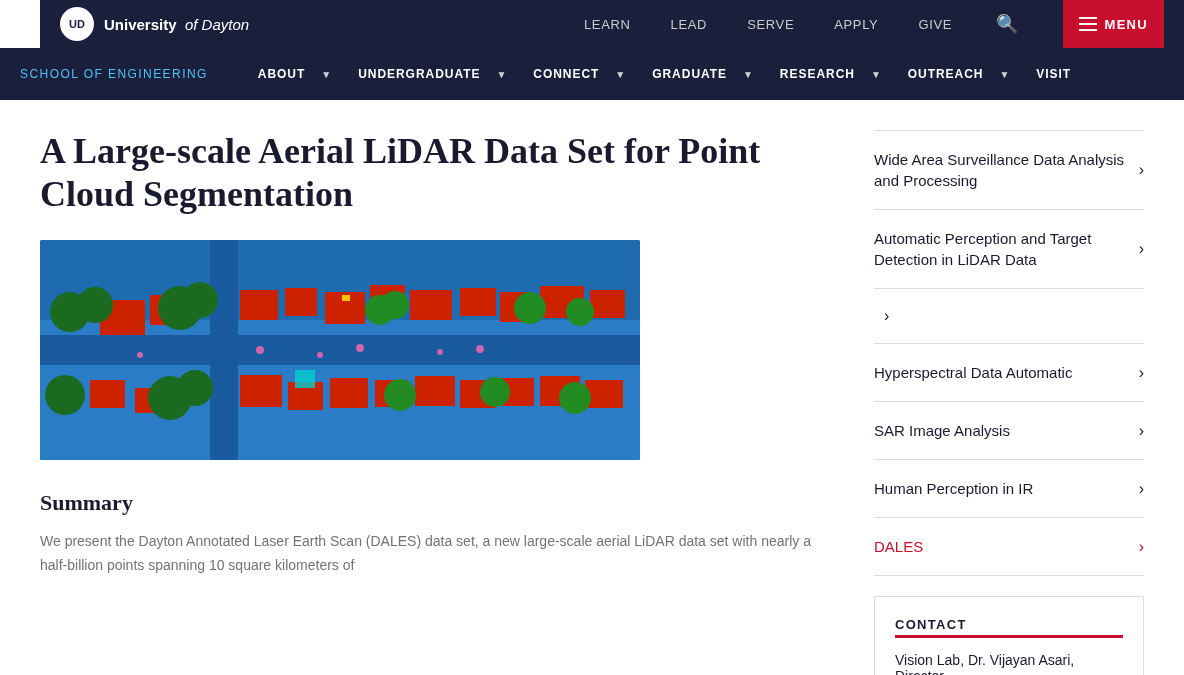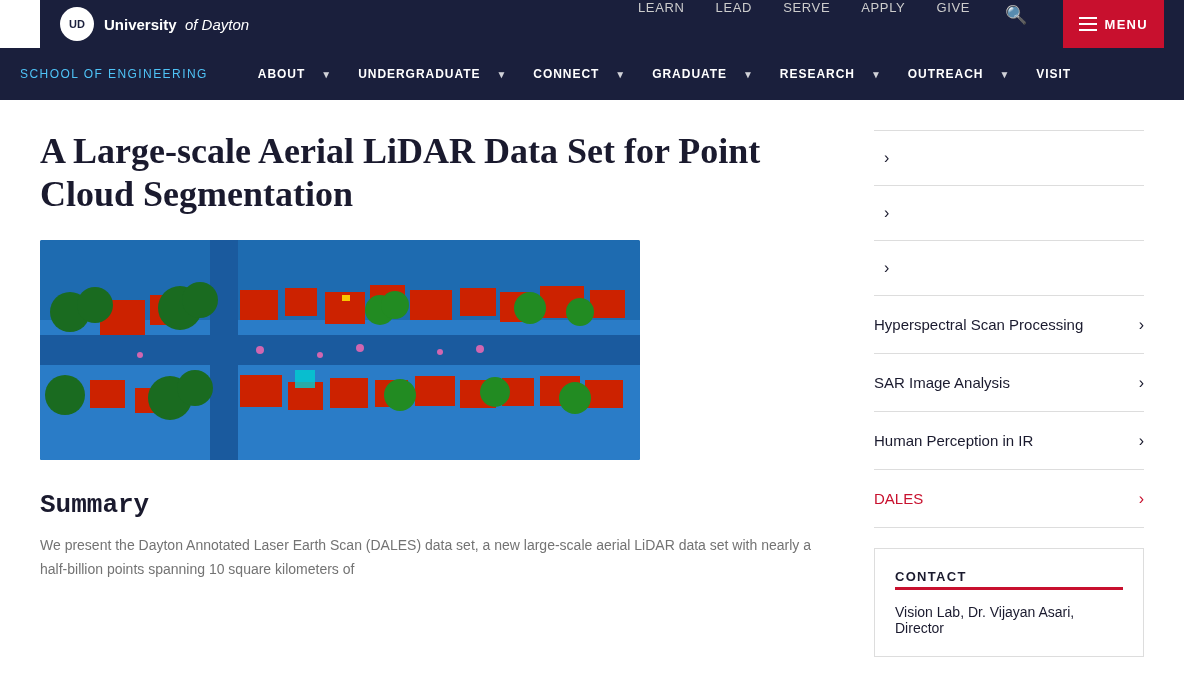--- a/index.html
+++ b/index.html
@@ -40,22 +40,22 @@
       font-size: 15px;
       font-style: italic;
       font-weight: 400;
     }
     .ud-title strong {
       font-style: normal;
       font-weight: 700;
     }
     .top-nav {
       display: flex;
-      align-items: flex-start;
-      gap: 31px;
+      align-items: center;
+      gap: 40px;
     }
     .top-nav a {
       color: #ccc;
       text-decoration: none;
       font-size: 13px;
       letter-spacing: 0.05em;
       font-weight: 500;
     }
     .search-icon-btn {
       background: none;
@@ -161,25 +161,25 @@
       overflow: hidden;
       position: relative;
       margin-bottom: 30px;
     }
     .lidar-image-svg {
       width: 100%;
       height: 100%;
     }
 
     .summary-heading {
-      font-size: 26px;
+      font-size: 22px;
       font-weight: 700;
       color: #1a1a2e;
       margin-bottom: 14px;
-      font-family: Liberation Mono, monospace;
+      font-family: Liberation Serif, serif;
     }
     .summary-text {
       font-size: 14px;
       color: #737373;
       line-height: 1.7;
     }
 
     
     .right-sidebar {
       width: 270px;
@@ -373,33 +373,35 @@
     </div>
 
     <h2 class="summary-heading">Summary</h2>
     <p class="summary-text">We present the Dayton Annotated Laser Earth Scan (DALES) data set, a new large-scale aerial LiDAR data set with nearly a half-billion points spanning 10 square kilometers of</p>
   </div>
 
   <div class="right-sidebar">
     <div class="sidebar-links">
 
       <a href="#" class="sidebar-link-item">
-        <span class="sidebar-arrow">›</span>
-      </a>
-
-      <a href="#" class="sidebar-link-item">
-        <span class="sidebar-arrow">›</span>
-      </a>
-
-      <a href="#" class="sidebar-link-item">
-        <span class="sidebar-arrow">›</span>
-      </a>
-
-      <a href="#" class="sidebar-link-item">
-        <span class="sidebar-link-text">Hyperspectral Scan Processing</span>
+        <span class="sidebar-link-text">Wide Area Surveillance Data Analysis and Processing</span>
+        <span class="sidebar-arrow">›</span>
+      </a>
+
+      <a href="#" class="sidebar-link-item">
+        <span class="sidebar-link-text">Automatic Perception and Target Detection in LiDAR Data</span>
+        <span class="sidebar-arrow">›</span>
+      </a>
+
+      <a href="#" class="sidebar-link-item">
+        <span class="sidebar-arrow">›</span>
+      </a>
+
+      <a href="#" class="sidebar-link-item">
+        <span class="sidebar-link-text">Hyperspectral Data Automatic</span>
         <span class="sidebar-arrow">›</span>
       </a>
 
       <a href="#" class="sidebar-link-item">
         <span class="sidebar-link-text">SAR Image Analysis</span>
         <span class="sidebar-arrow">›</span>
       </a>
 
       <a href="#" class="sidebar-link-item">
         <span class="sidebar-link-text">Human Perception in IR</span>

